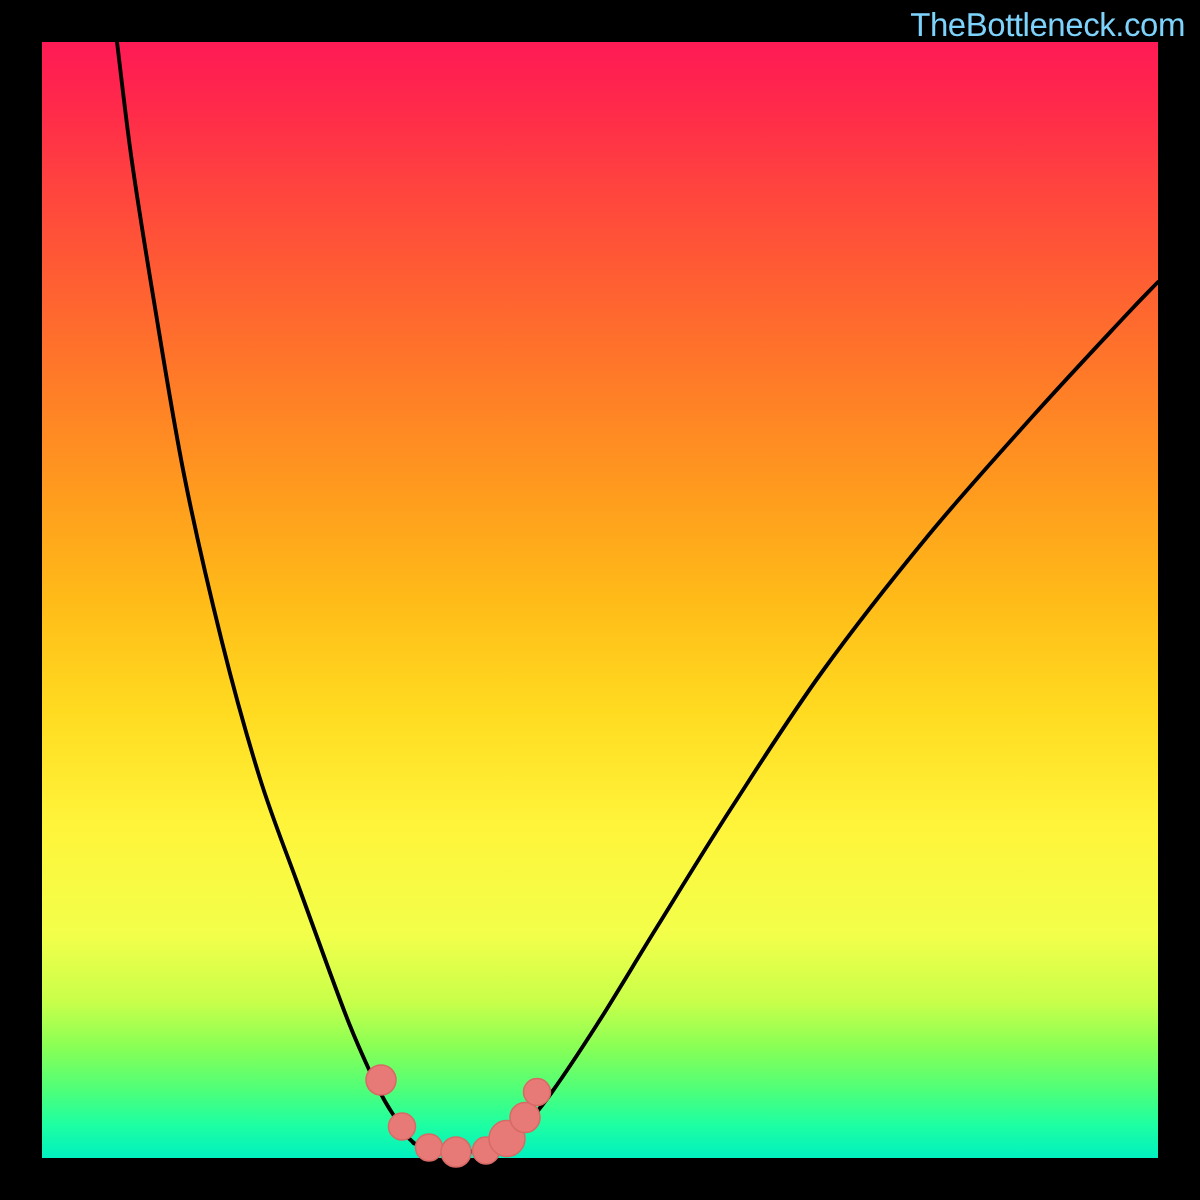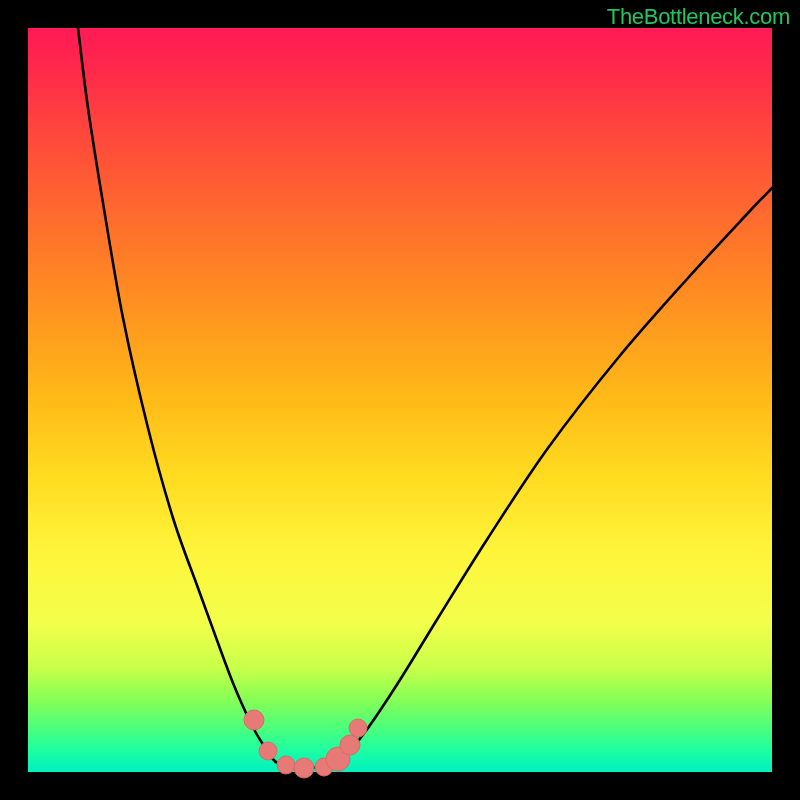--- a/index.html
+++ b/index.html
@@ -42,21 +42,21 @@
       #8aff55 90%,
       #4dff7a 94%,
       #1effa2 97%,
       #00f0c0 100%
     );
   }
   .watermark {
     position: absolute;
     top: 4px;
     right: 10px;
-    color: #22c55e;
+    color: #7dd3fc;
     font-size: 22px;
     letter-spacing: -0.3px;
     font-weight: 500;
     user-select: none;
   }
   svg.curve-layer {
     position: absolute;
     left: 28px;
     top: 28px;
     width: 744px;

